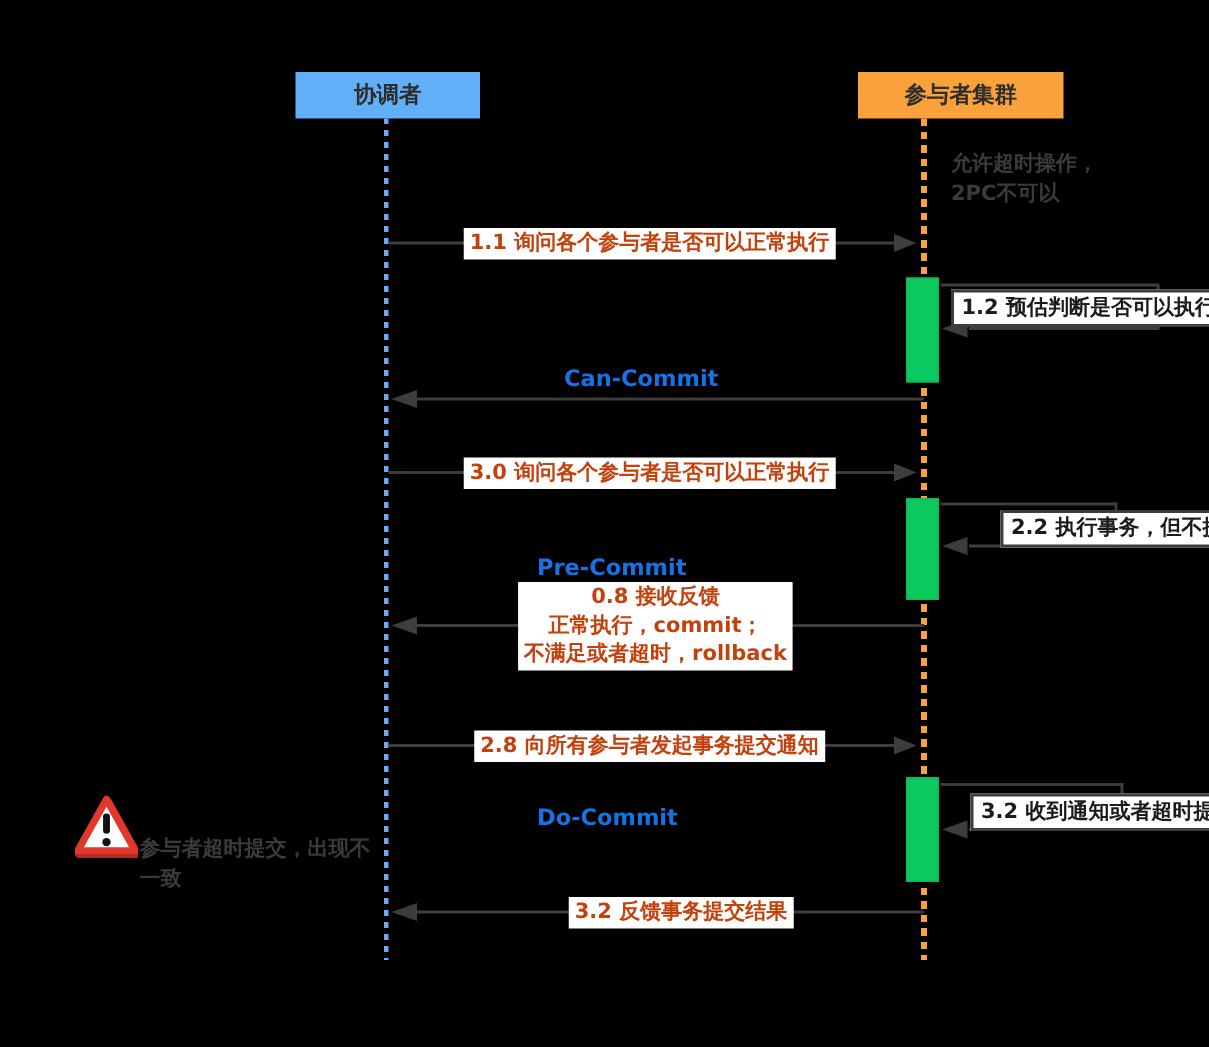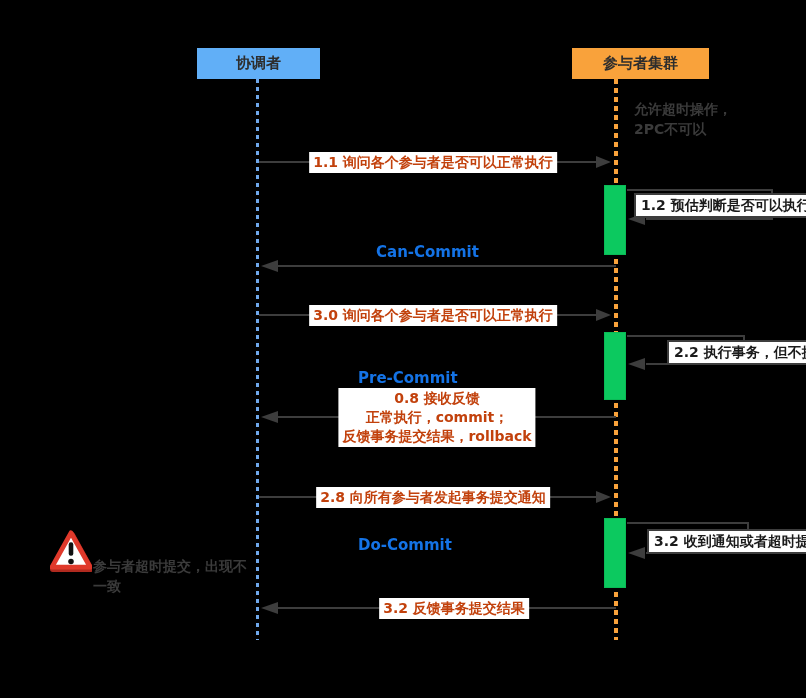--- a/index.html
+++ b/index.html
@@ -112,21 +112,21 @@
   <div class="self-label" style="left:634px;top:193px;">1.2 预估判断是否可以执行</div>
 
 
   <div class="msg-label" style="left:433px;top:305px;">3.0 询问各个参与者是否可以正常执行</div>
 
   <div class="self-label" style="left:667px;top:340px;">2.2 执行事务，但不提交</div>
 
   <div class="msg-label" style="left:437px;top:388px;">
     <div>0.8 接收反馈</div>
     <div>正常执行，commit；</div>
-    <div>反馈事务提交结果，rollback</div>
+    <div>不满足或者超时，rollback</div>
   </div>
 
   <div class="msg-label" style="left:433px;top:487px;">2.8 向所有参与者发起事务提交通知</div>
 
   <div class="self-label" style="left:647px;top:529px;">3.2 收到通知或者超时提交</div>
 
   <div class="msg-label" style="left:437px;top:598px;margin-left:17px;">3.2 反馈事务提交结果</div>
 
   <svg class="warning-icon" viewBox="0 0 44 46">
     <polygon points="22,5 42,41 2,41" fill="#B02A1F" stroke="#B02A1F" stroke-width="6" stroke-linejoin="round" transform="translate(1,2)"></polygon>

